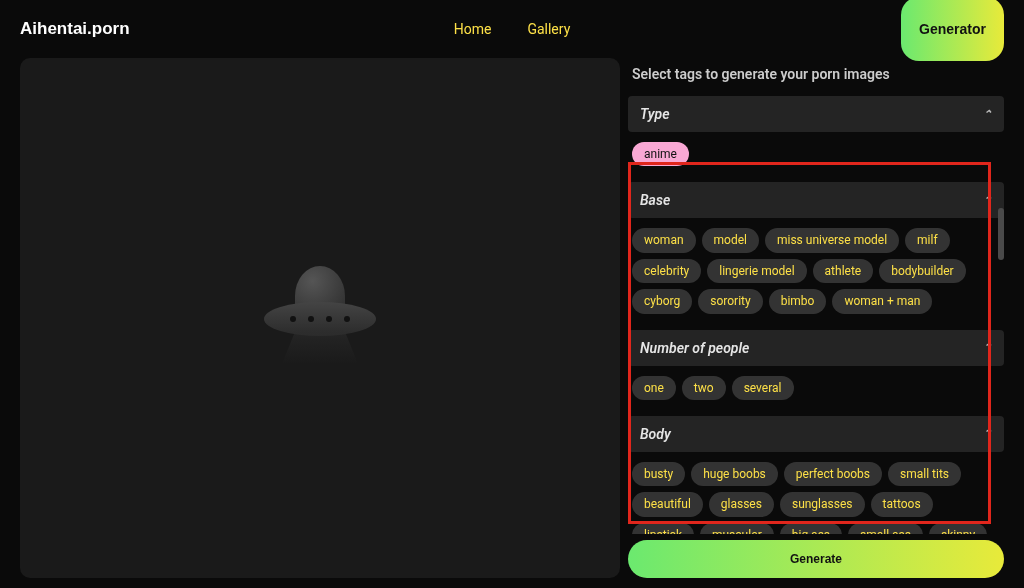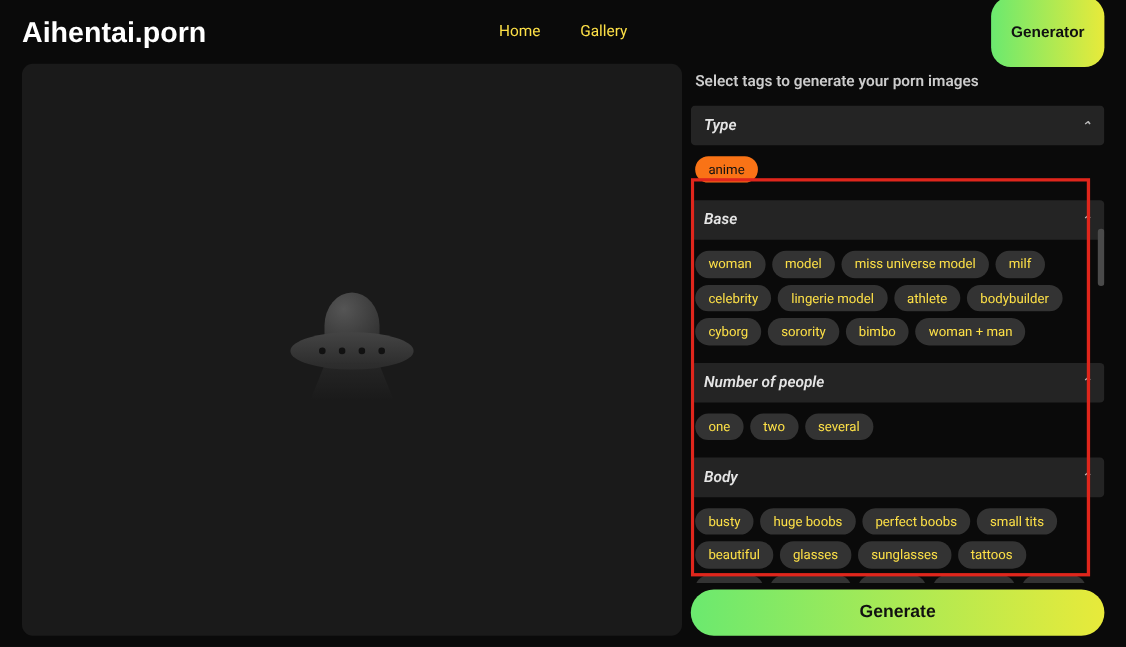--- a/index.html
+++ b/index.html
@@ -13,21 +13,21 @@
     overflow: hidden;
   }
   .header {
     display: flex;
     align-items: center;
     height: 58px;
     padding: 0 20px;
   }
   .logo {
     font-weight: 700;
-    font-size: 26px;
+    font-size: 17px;
     color: #fff;
     font-family: "Comic Sans MS", cursive, sans-serif;
   }
   .nav {
     position: absolute;
     left: 50%;
     transform: translateX(-50%);
     display: flex;
     gap: 36px;
     font-size: 14px;
@@ -137,34 +137,34 @@
   .chip {
     background: #333;
     color: #fde047;
     font-size: 12px;
     padding: 5px 12px;
     border-radius: 14px;
     cursor: pointer;
     line-height: 1.2;
   }
   .chip--on {
-    background: #f97316;
+    background: #f9a8d4;
     color: #111;
   }
   .highlight-box {
     position: absolute;
     border: 3px solid #e0261c;
     pointer-events: none;
   }
   .generate-btn {
     margin-top: 6px;
     background: linear-gradient(90deg, #6be96f, #e8ea3a);
     color: #111;
     font-weight: 700;
-    font-size: 16px;
+    font-size: 12px;
     border: none;
     border-radius: 22px;
     padding: 12px 0;
     cursor: pointer;
     width: 100%;
   }
   .scrollbar {
     position: absolute;
     right: 0; top: 112px;
     width: 6px; height: 52px;

